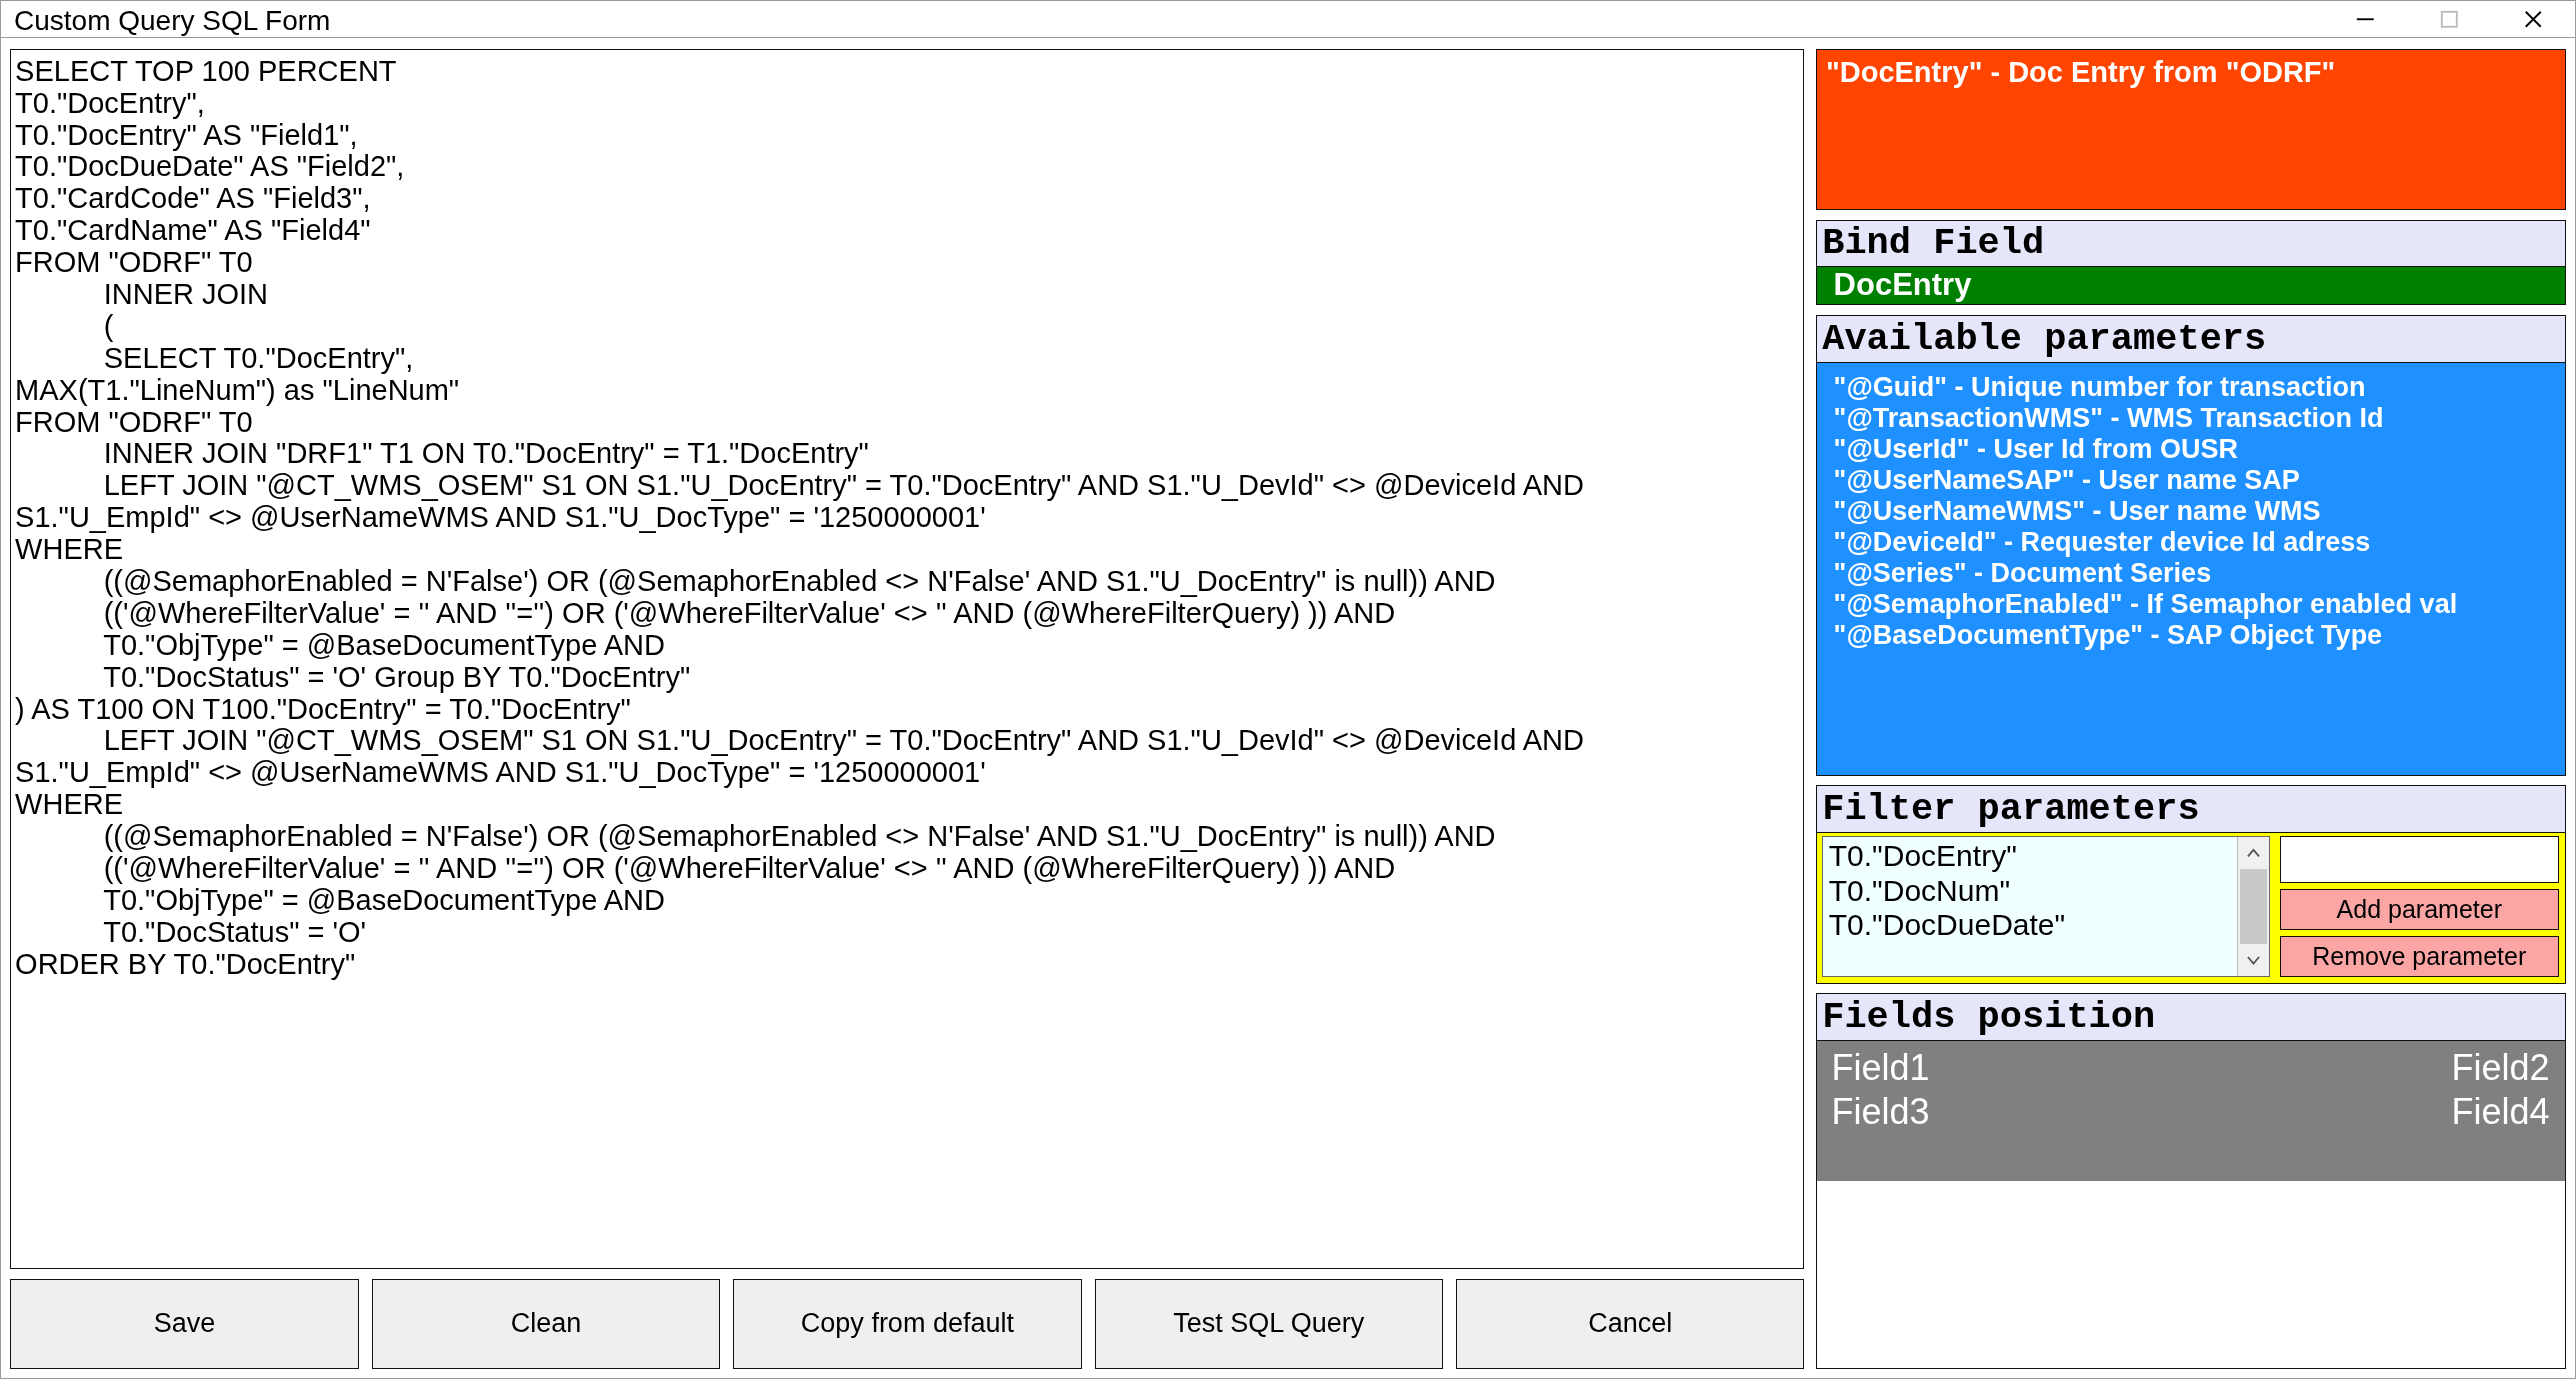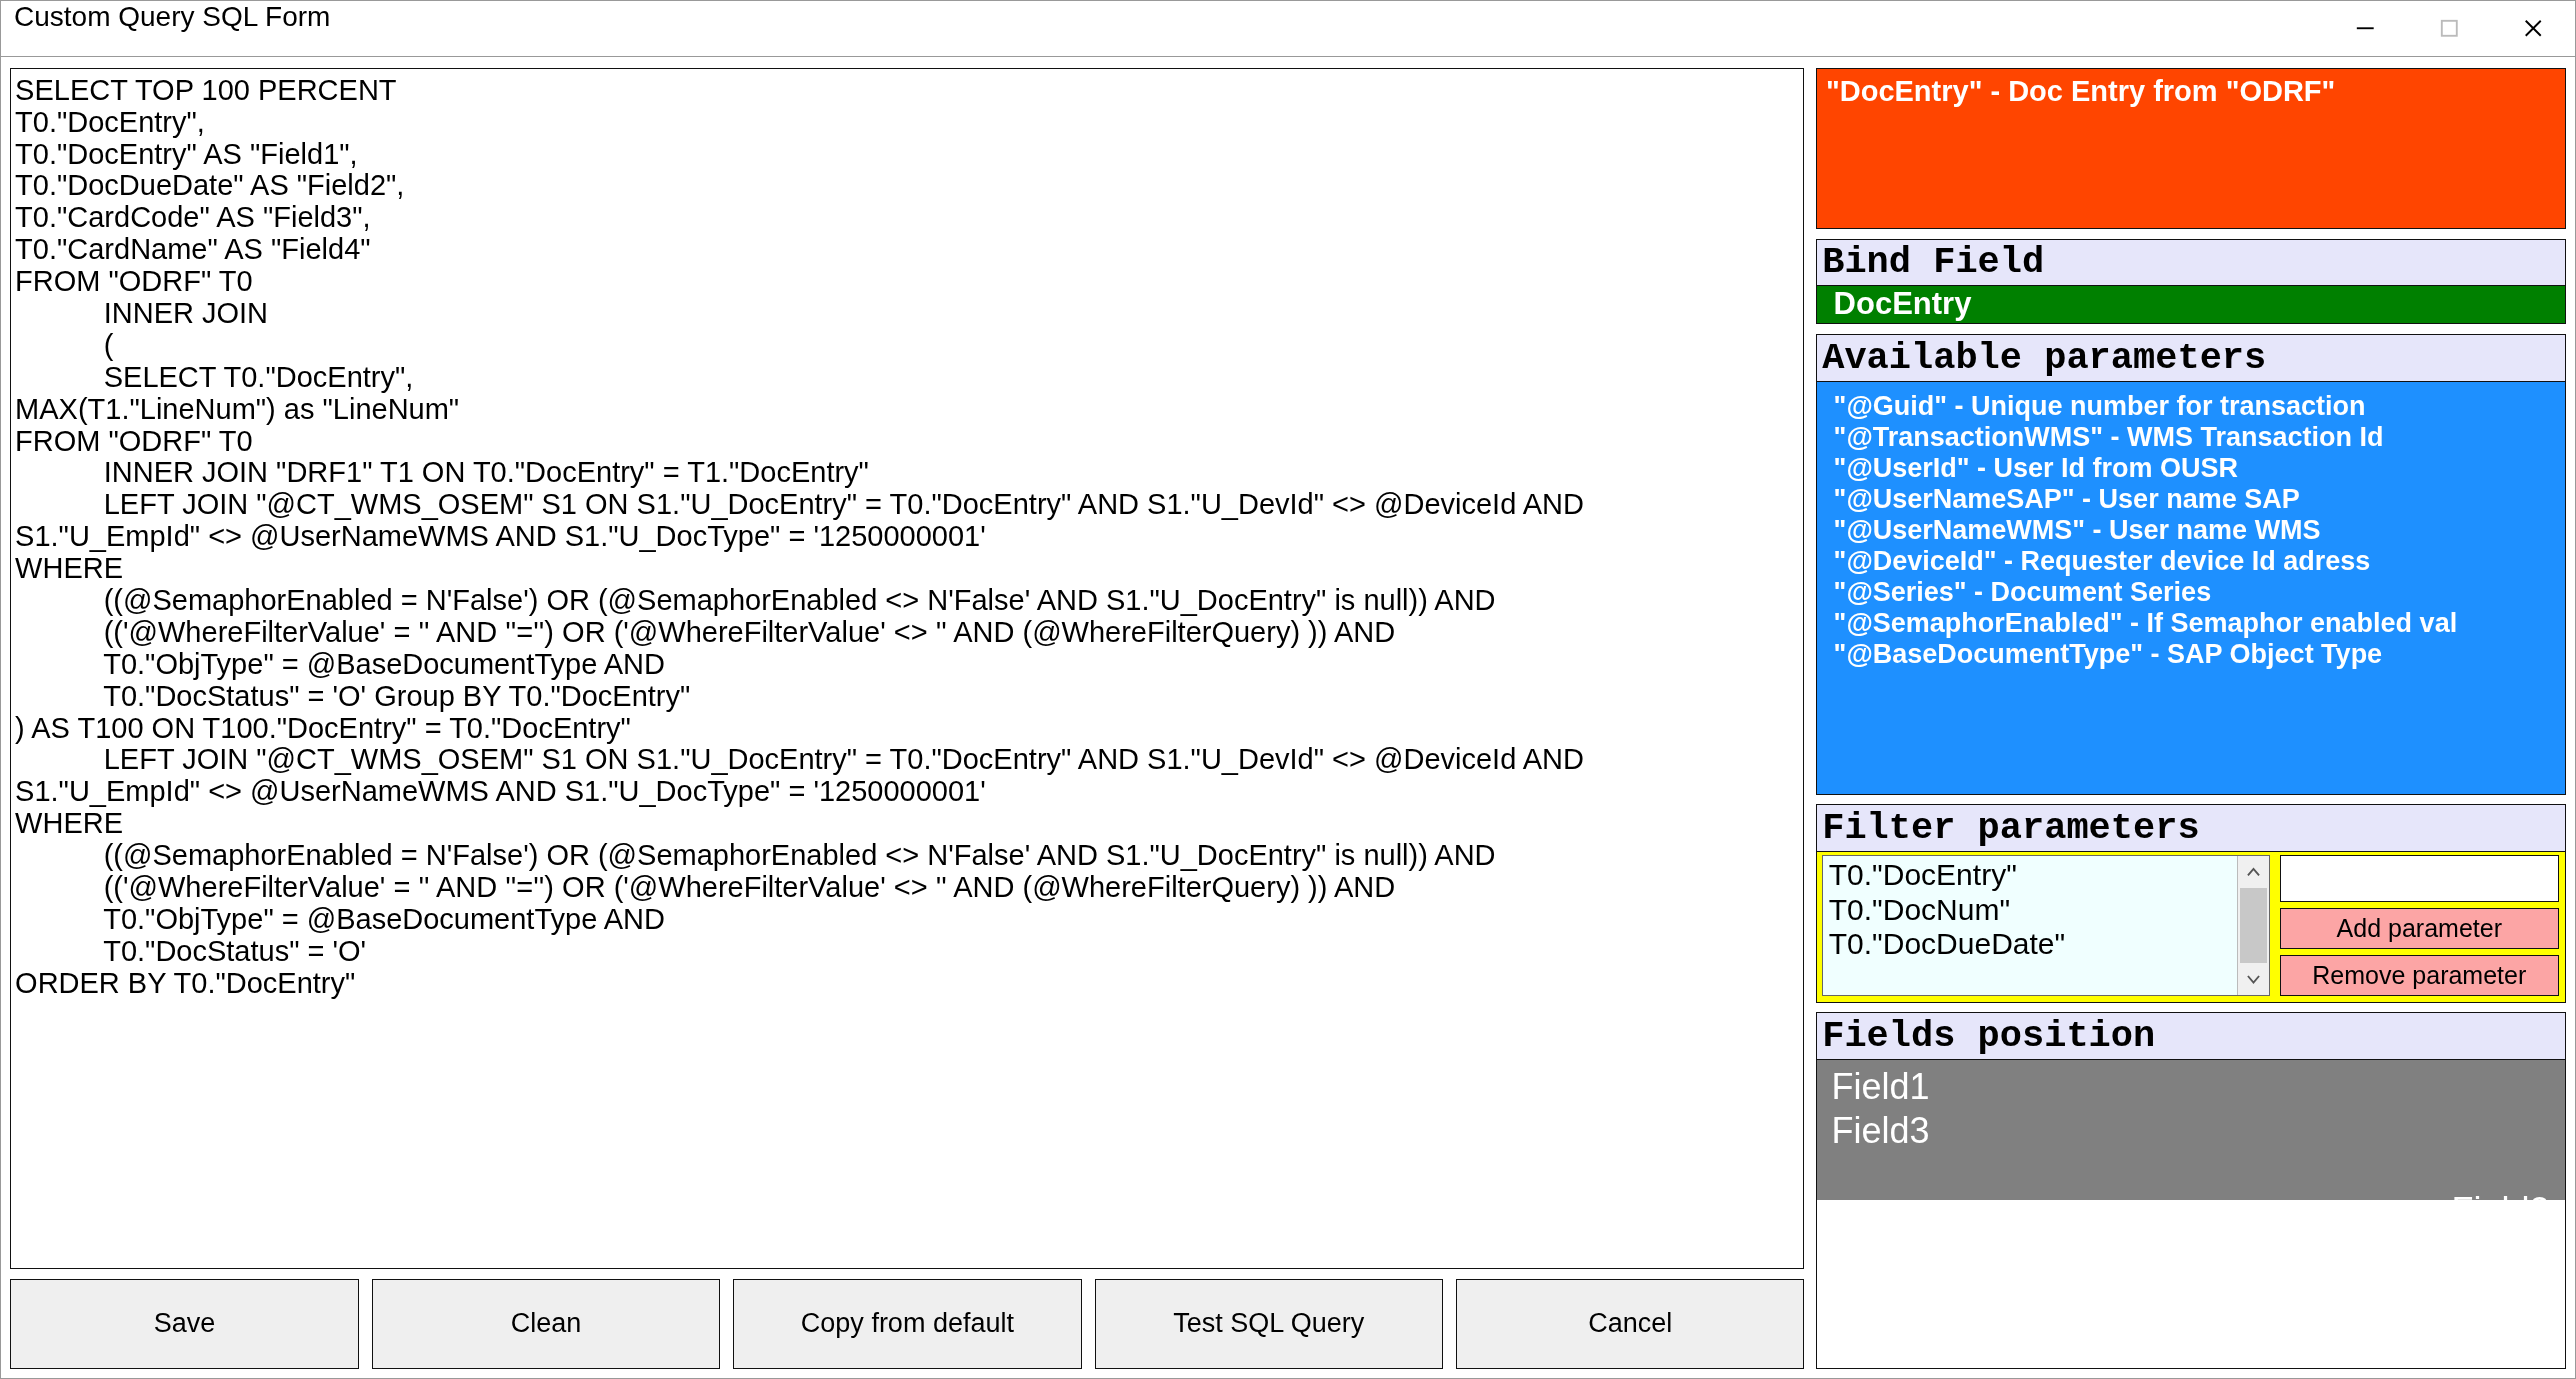--- a/index.html
+++ b/index.html
@@ -10,23 +10,23 @@
     background: #fff;
     overflow: hidden;
   }
   .window {
     width: 100%; height: 100%;
     display: flex; flex-direction: column;
     border: 0.9px solid #999;
   }
   
   .titlebar {
-    height: 56px;
-    display: flex;
-    align-items: flex-start;
+    height: 37px;
+    display: flex;
+    align-items: flex-end;
     background: #fff;
     border-bottom: 0.9px solid #999;
   }
   .titlebar .title {
     padding-left: 13px;
     font-size: 28px;
     color: #000;
     flex: 1;
   }
   .winbtns {
@@ -217,21 +217,21 @@
     align-items:center;
     justify-content:center;
     font-size:25px;
     color:#000;
   }
   
   .fields-body {
     background: #808080;
     height: 140px;
     display:flex;
-    flex-direction:column;
+    flex-direction:row;
     color:#fff;
     font-size:36px;
     padding: 5.6px 15px;
     gap: 37px;
   }
   .fields-col {
     display:flex;
     flex-direction:column;
     line-height:1.2;
   }

